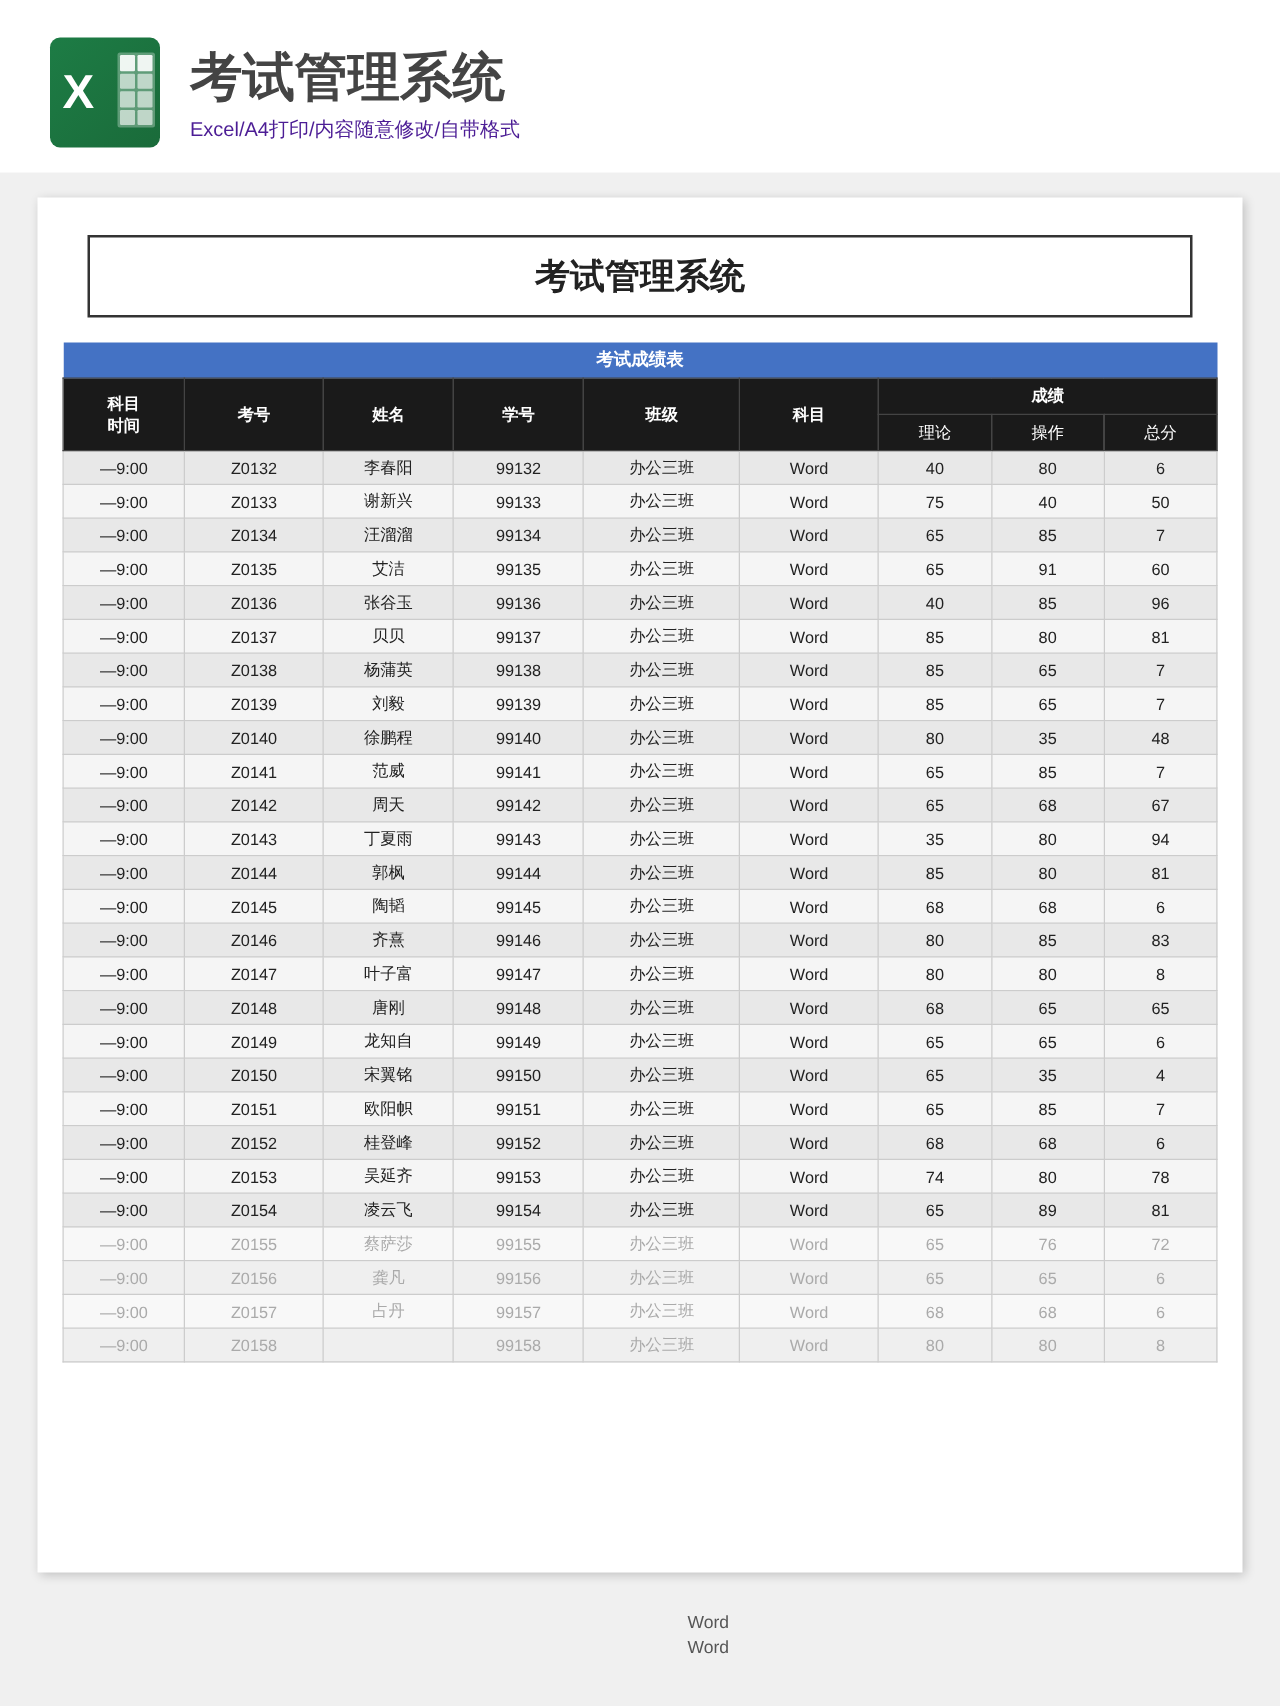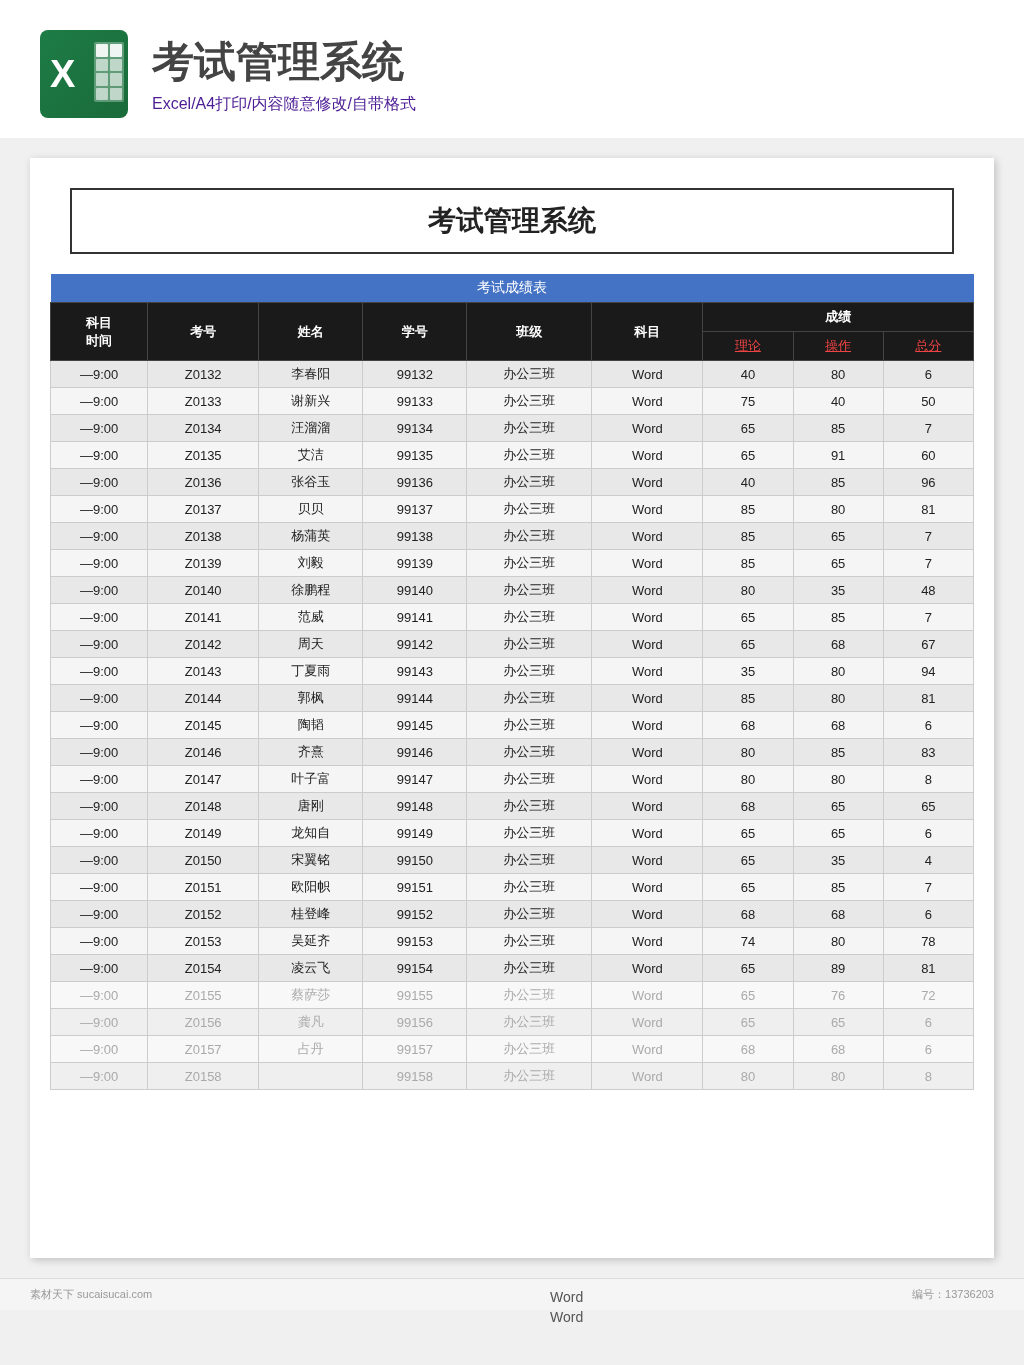--- a/index.html
+++ b/index.html
@@ -74,41 +74,40 @@
       border-collapse: collapse;
       font-size: 13px;
     }
 
     .blue-header-row td {
       background: #4472C4;
       color: white;
       text-align: center;
       padding: 5px 4px;
       font-size: 14px;
-      font-weight: normal;
+      font-weight: bold;
     }
 
     .black-header-row td {
       background: #1a1a1a;
       color: white;
       text-align: center;
       padding: 5px 4px;
       font-size: 13px;
       font-weight: bold;
       border: 1px solid #444;
     }
 
     .sub-header-row td {
       background: #1a1a1a;
-      color: #ef4444;
+      color: #ffffff;
       text-align: center;
       padding: 5px 4px;
       font-size: 13px;
       border: 1px solid #444;
-      text-decoration: underline;
     }
 
     .data-row td {
       padding: 4px 5px;
       border: 1px solid #ccc;
       text-align: center;
       font-size: 13px;
       color: #222;
     }
 
@@ -550,22 +549,18 @@
         <td>办公三班</td>
         <td>Word</td>
         <td>80</td>
         <td>80</td>
         <td>8</td>
       </tr>
     </tbody>
       </table>
   </div>
 
-  <div style="background:#f5f5f5; padding: 8px 30px; display:flex; justify-content:space-between; align-items:center; border-top: 1px solid #ddd;">
-    <span class="bottom-text">素材天下 sucaisucai.com</span>
-    <span class="bottom-text">编号：13736203</span>
-  </div>
 
   <div style="position:absolute; bottom: 40px; left: 550px; display:flex; flex-direction:column; gap:4px;">
     <span style="font-size:14px; color:#555;">Word</span>
     <span style="font-size:14px; color:#555;">Word</span>
   </div>
 </div>
 
 </body></html>

